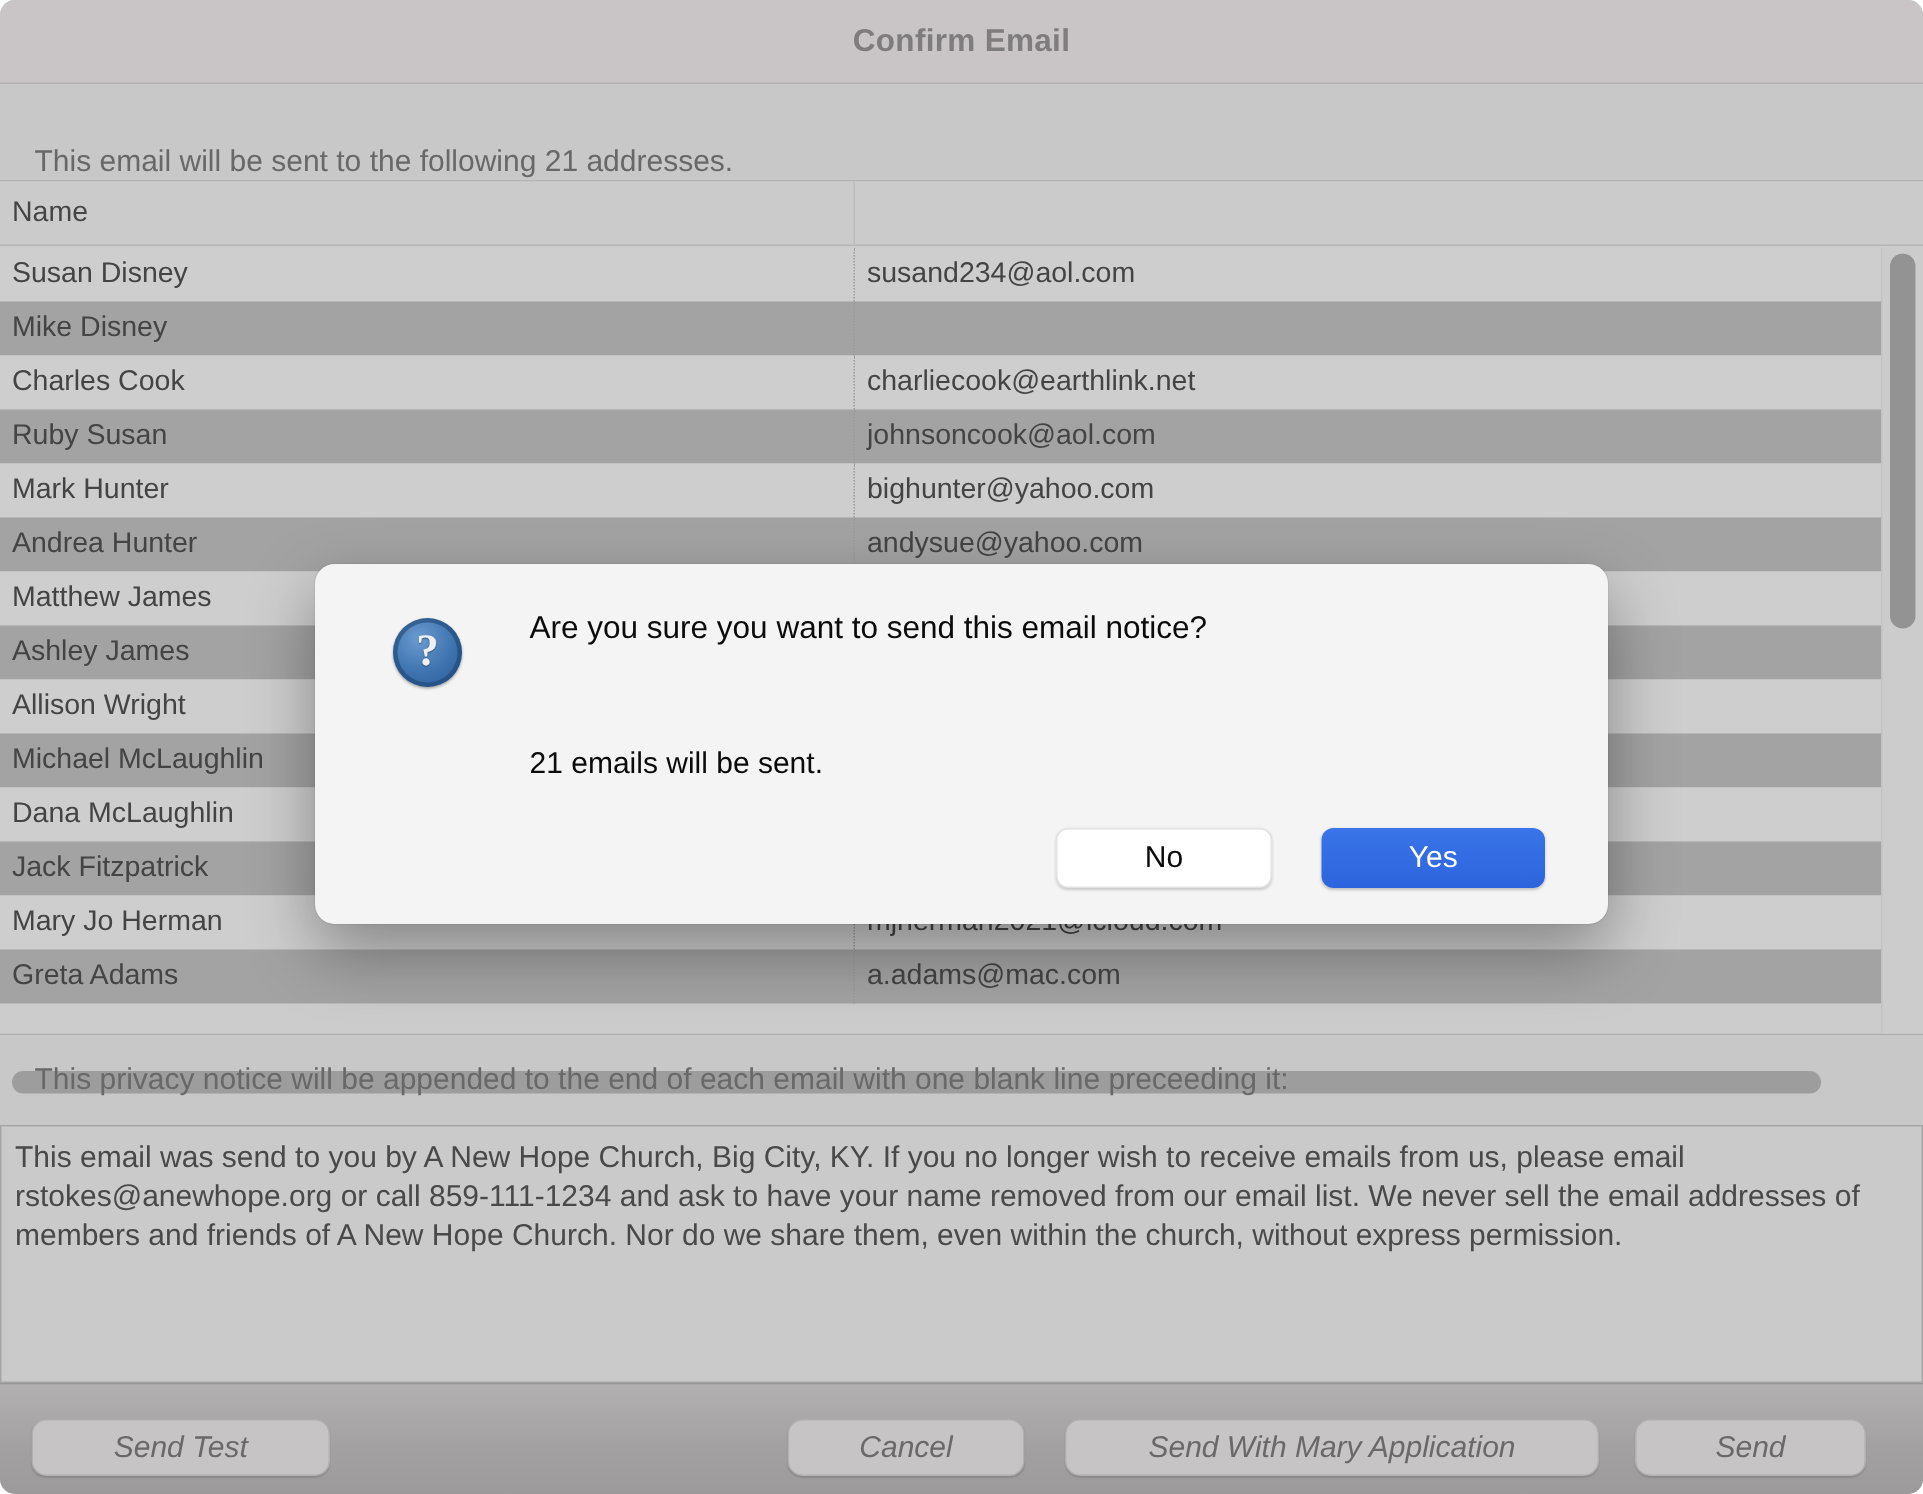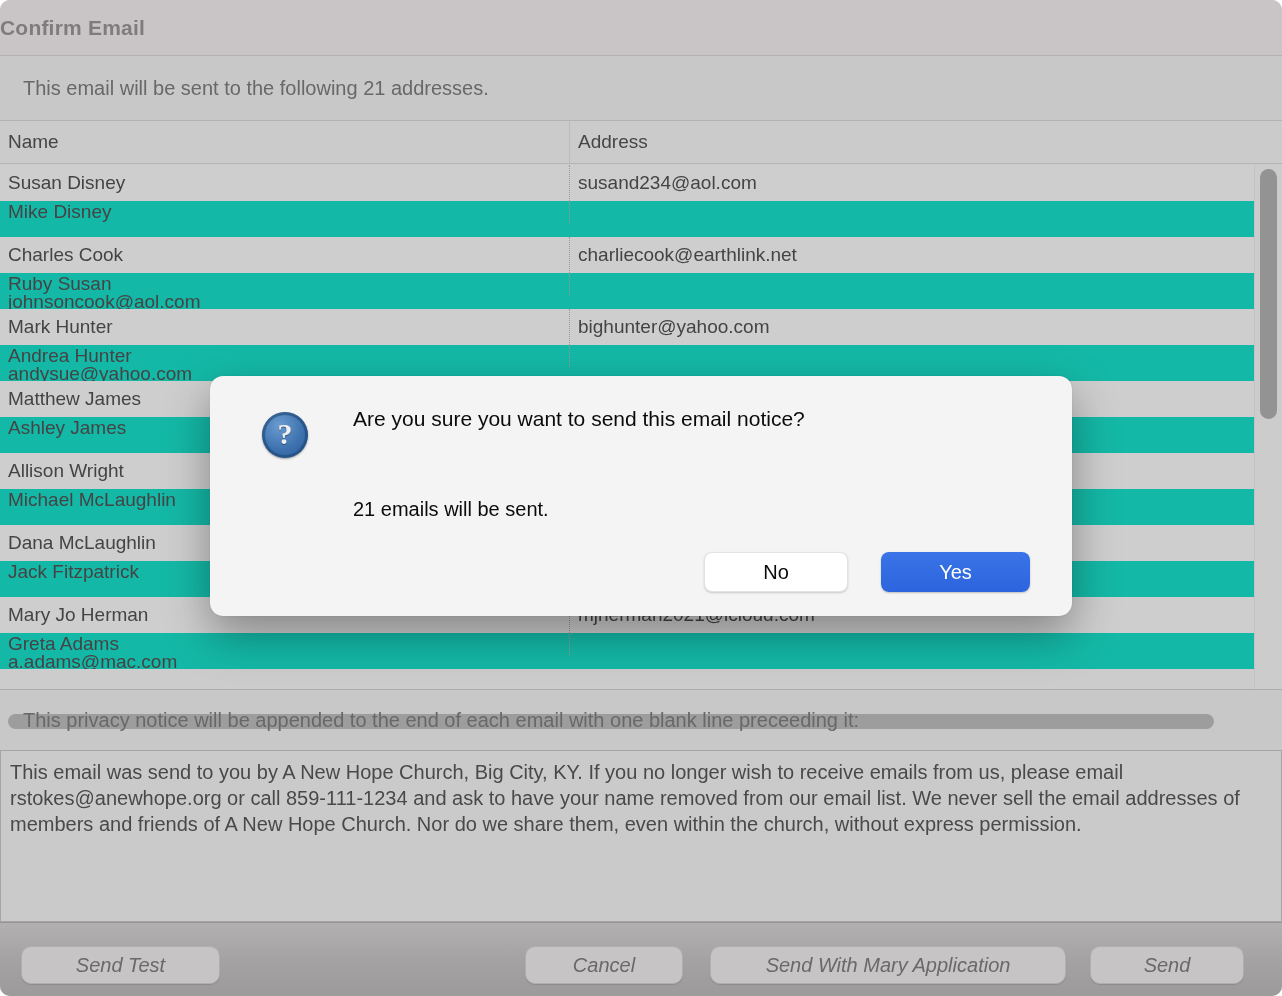--- a/index.html
+++ b/index.html
@@ -5,44 +5,44 @@
   html,body{margin:0;padding:0;background:#ffffff;}
   .window{
     position:relative;width:1282px;height:996px;border-radius:10px;overflow:hidden;
     background:#c9c8c8;font-family:"Liberation Sans",sans-serif;
     -webkit-font-smoothing:antialiased;
   }
   
   .titlebar{
     position:absolute;left:0;top:0;width:100%;height:56px;
     background:#c9c5c6;border-bottom:1px solid #b5b1b2;
-    display:flex;align-items:center;justify-content:flex-start;box-sizing:border-box;
+    display:flex;align-items:center;justify-content:center;box-sizing:border-box;
   }
   .titlebar .title{font-size:21px;font-weight:bold;color:#7f7c7d;letter-spacing:.2px;}
   
   .subtitle-band{
     position:absolute;left:0;top:57px;width:100%;height:63px;
-    display:flex;align-items:center;box-sizing:border-box;padding-left:23px;
+    display:flex;align-items:flex-end;box-sizing:border-box;padding-left:23px;
   }
   .subtitle-band .subtitle{font-size:20px;color:#696869;}
   
   .table{
     position:absolute;left:0;top:120px;width:100%;height:570px;box-sizing:border-box;
     border-top:1px solid #b4b3b4;border-bottom:1px solid #aeadae;background:#cdcccd;
   }
   .thead{
     display:flex;height:43px;background:#cccbcc;border-bottom:1px solid #b6b5b6;
     box-sizing:border-box;align-items:center;font-weight:normal;font-size:19px;color:#464546;
   }
   .th-name{width:570px;box-sizing:border-box;padding-left:8px;border-right:1px solid #bcbbbc;height:100%;display:flex;align-items:center;}
   .th-address{flex:1;box-sizing:border-box;padding-left:8px;height:100%;display:flex;align-items:center;}
   .tbody{position:absolute;left:0;top:44px;width:100%;bottom:0;background:#cdcccd;}
   .trow{display:flex;height:36px;font-size:19px;color:#454445;}
   .trow.odd{background:#cfcecf;}
-  .trow.even{background:#14b8a6;flex-direction:column;}
+  .trow.even{background:#a3a3a3;}
   .td-name{width:570px;box-sizing:border-box;padding-left:8px;border-right:1px dotted #9b9a9b;display:flex;align-items:center;overflow:hidden;white-space:nowrap;}
   .td-address{flex:1;box-sizing:border-box;padding-left:8px;display:flex;align-items:center;overflow:hidden;white-space:nowrap;}
   
   .vscroll-track{
     position:absolute;right:0;top:44px;bottom:0;width:28px;
     background:#cdcccd;border-left:1px solid #c3c2c3;box-sizing:border-box;
   }
   .vscroll-thumb{
     position:absolute;left:5px;top:4px;width:17px;height:250px;border-radius:9px;background:#949394;
   }
@@ -128,21 +128,20 @@
     <div class="title">Confirm Email</div>
   </div>
 
   <div class="subtitle-band">
     <div class="subtitle">This email will be sent to the following 21 addresses.</div>
   </div>
 
   <div class="table">
     <div class="thead">
       <div class="th-name">Name</div>
-      <div class="th-address">Address</div>
     </div>
     <div class="tbody">
 
       <div class="trow odd">
         <div class="td-name">Susan Disney</div>
         <div class="td-address">susand234@aol.com</div>
       </div>
         <div class="trow even">
         <div class="td-name">Mike Disney</div>
       </div>

